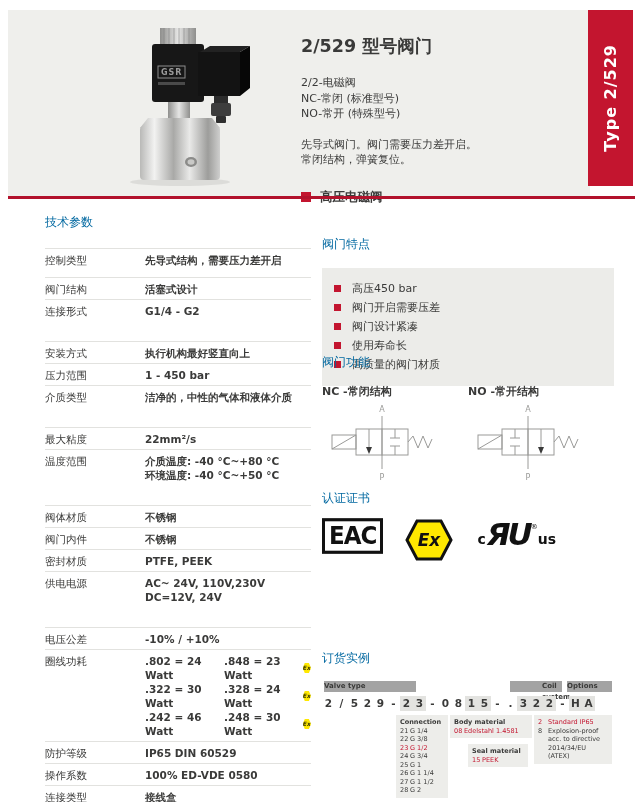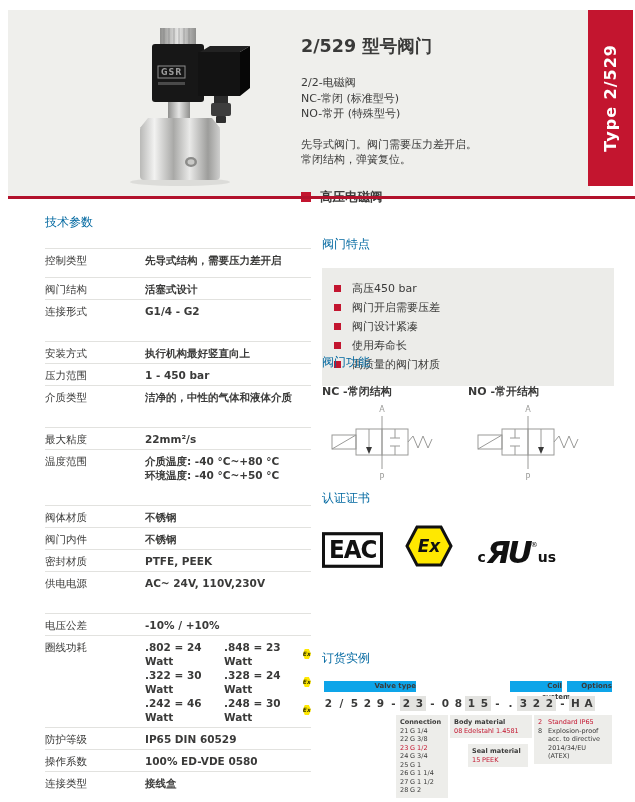--- a/index.html
+++ b/index.html
@@ -45,35 +45,35 @@
   .features-sec { position:absolute; top:0; left:0; right:0;margin-top:22px; }
   .features-box { margin-top:15px; background:#ecece9; padding:11px 12px 12px; }
   .feat-item { display:flex; align-items:center; font-size:11px; height:19px; }
   .feat-item .sq { width:7px; height:7px; background:#c3152f; margin-right:11px; flex:none; }
   .functions-sec { position:absolute; top:140px; left:0; right:0; }
   .fn-diagrams { display:flex; margin-top:13px; }
   .fn-block { width:146px; }
   .fn-label { font-size:11px; font-weight:bold; }
   .valve-sym { margin-top:4px; display:block; }
   .certs-sec { position:absolute; top:276px; left:0; right:0; }
-  .logo-row { display:flex; align-items:flex-end; margin-top:18px; }
+  .logo-row { display:flex; align-items:flex-start; margin-top:12px; }
   .eac-logo { border:3px solid #111; padding:1px 4px; font-weight:bold; font-size:23px;
               letter-spacing:-1px; color:#111; line-height:26px; transform:scaleY(1.05); }
   .ex-logo { margin-left:22px; }
   .ul-logo { margin-left:24px; display:flex; align-items:flex-end; color:#111; position:relative; }
   .ul-c { font-size:14px; font-weight:900; margin-bottom:2px; }
   .ul-mark { font-size:31px; font-weight:900; line-height:30px; letter-spacing:-3px;
              font-style:italic; margin:0 1px; }
   .ul-reg { font-size:7px; position:relative; top:-18px; }
   .ul-us { font-size:14px; font-weight:900; margin-bottom:2px; }
   
   .ordering-sec { position:absolute; top:436px; left:0; width:292px; }
   .ord-diagram { position:relative; margin-top:14px; height:148px; }
-  .grp-label { position:absolute; top:0; height:11px; background:#0ea5e9;
-               font-size:7px; font-weight:bold; text-align:right; line-height:11px; color:#3a3a39; }
+  .grp-label { position:absolute; top:0; height:11px; background:#a3a3a3;
+               font-size:7px; font-weight:bold; text-align:left; line-height:11px; color:#3a3a39; }
   #grp-valve { left:2px;  width:92px; }
   #grp-coil  { left:188px; width:52px;padding-left:32px; }
   #grp-options { left:245px; width:45px; }
   .code-row { position:absolute; left:0; top:15px; display:flex; }
   .tok { width:13px; height:15px; text-align:center; font-size:10.5px; font-weight:bold; line-height:15px; }
   .tok.hl { background:#e3e3e0; }
   .ann { position:absolute; background:#ededea; font-size:6.5px; line-height:8.5px; padding:3px 4px; color:#3a3a39; }
   .ann .hd { font-weight:bold; white-space:nowrap; }
   .red-txt { color:#c3152f; }
   .ann-item { display:flex; white-space:nowrap; }
@@ -227,20 +227,21 @@
       <div class="t-row">
         <div class="lbl">密封材质</div>
         <div class="val">
           <div>PTFE,  PEEK</div>
         </div>
       </div>
       <div class="t-row gap pad">
         <div class="lbl">供电电源</div>
         <div class="val">
           <div>AC~ 24V, 110V,230V</div>
+          <div>DC=12V, 24V</div>
         </div>
       </div>
       <div class="t-row">
         <div class="lbl">电压公差</div>
         <div class="val">
           <div>-10% / +10%</div>
         </div>
       </div>
       <div class="t-row">
         <div class="lbl">圈线功耗</div>

